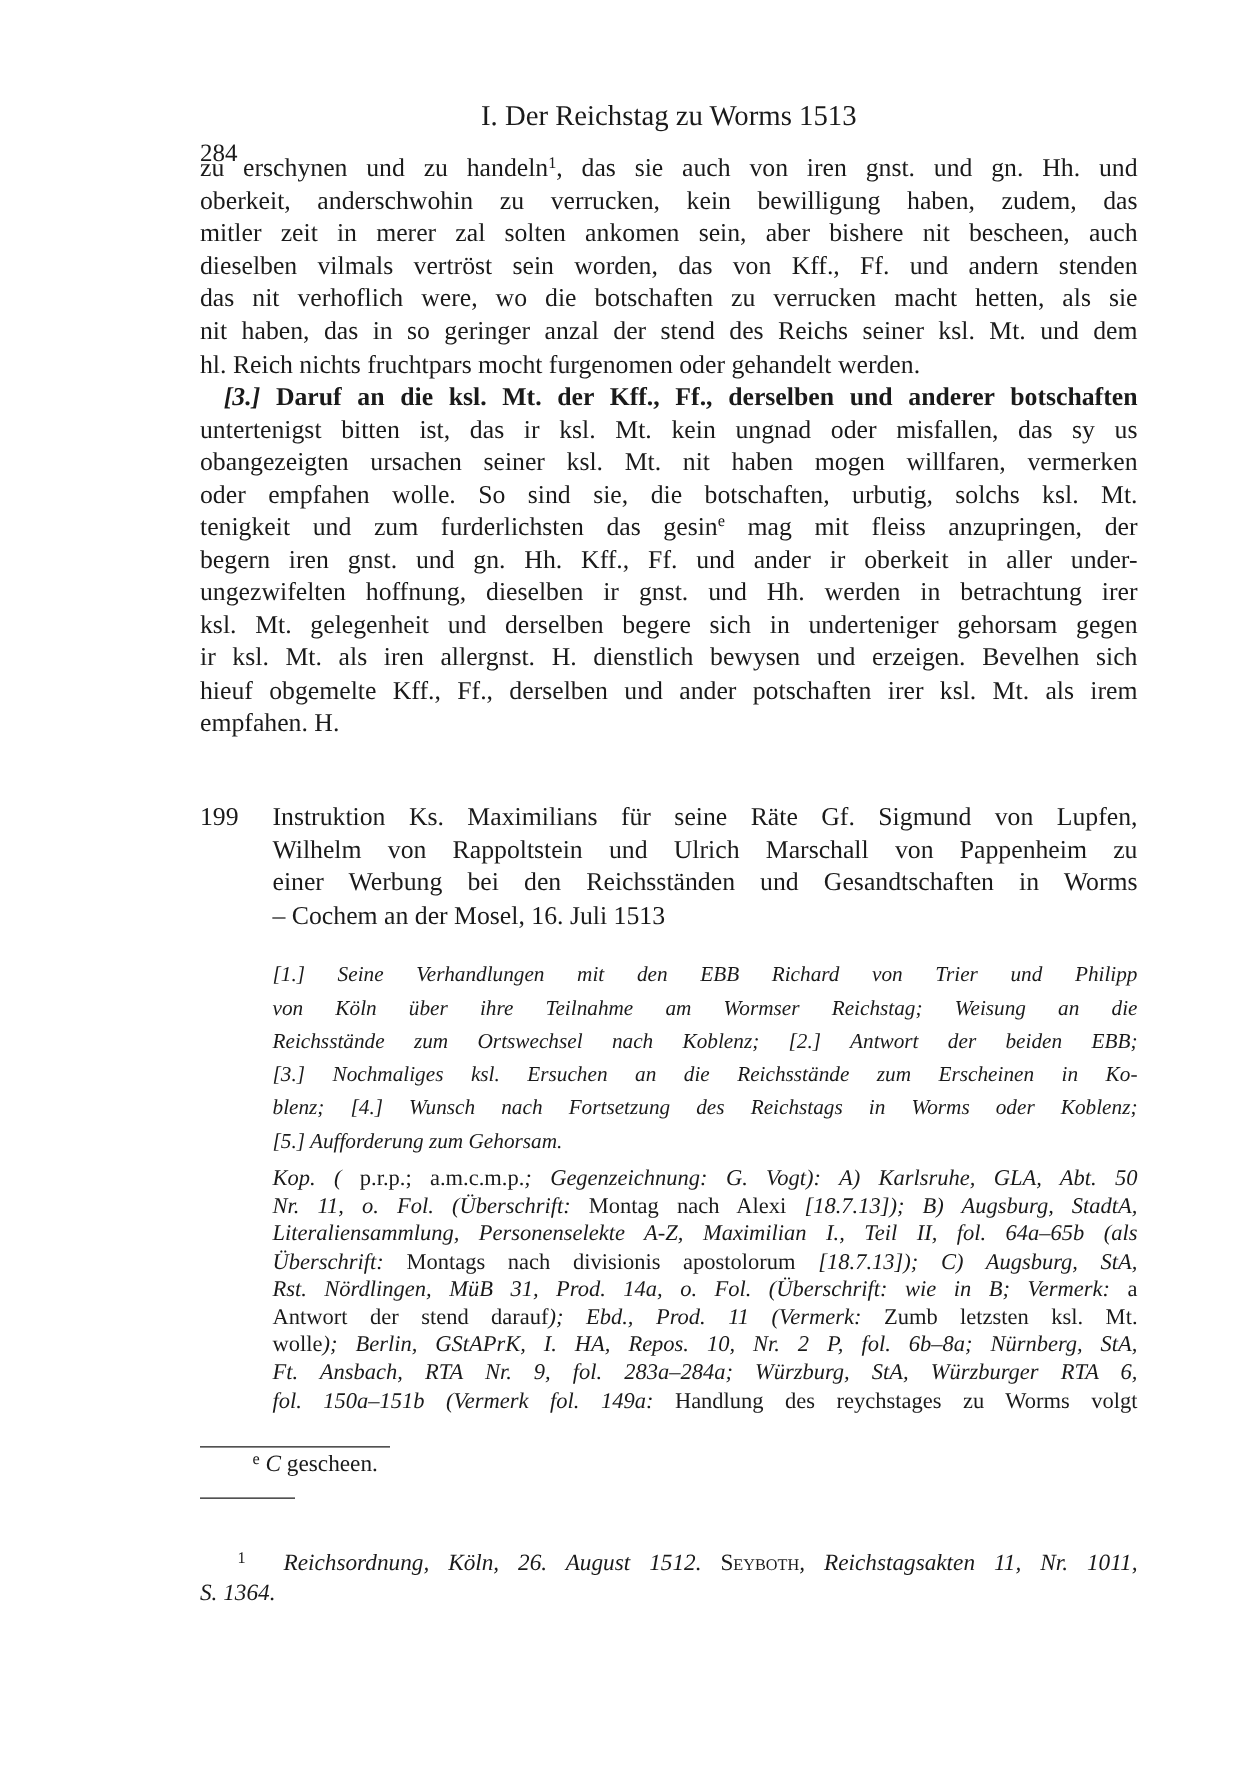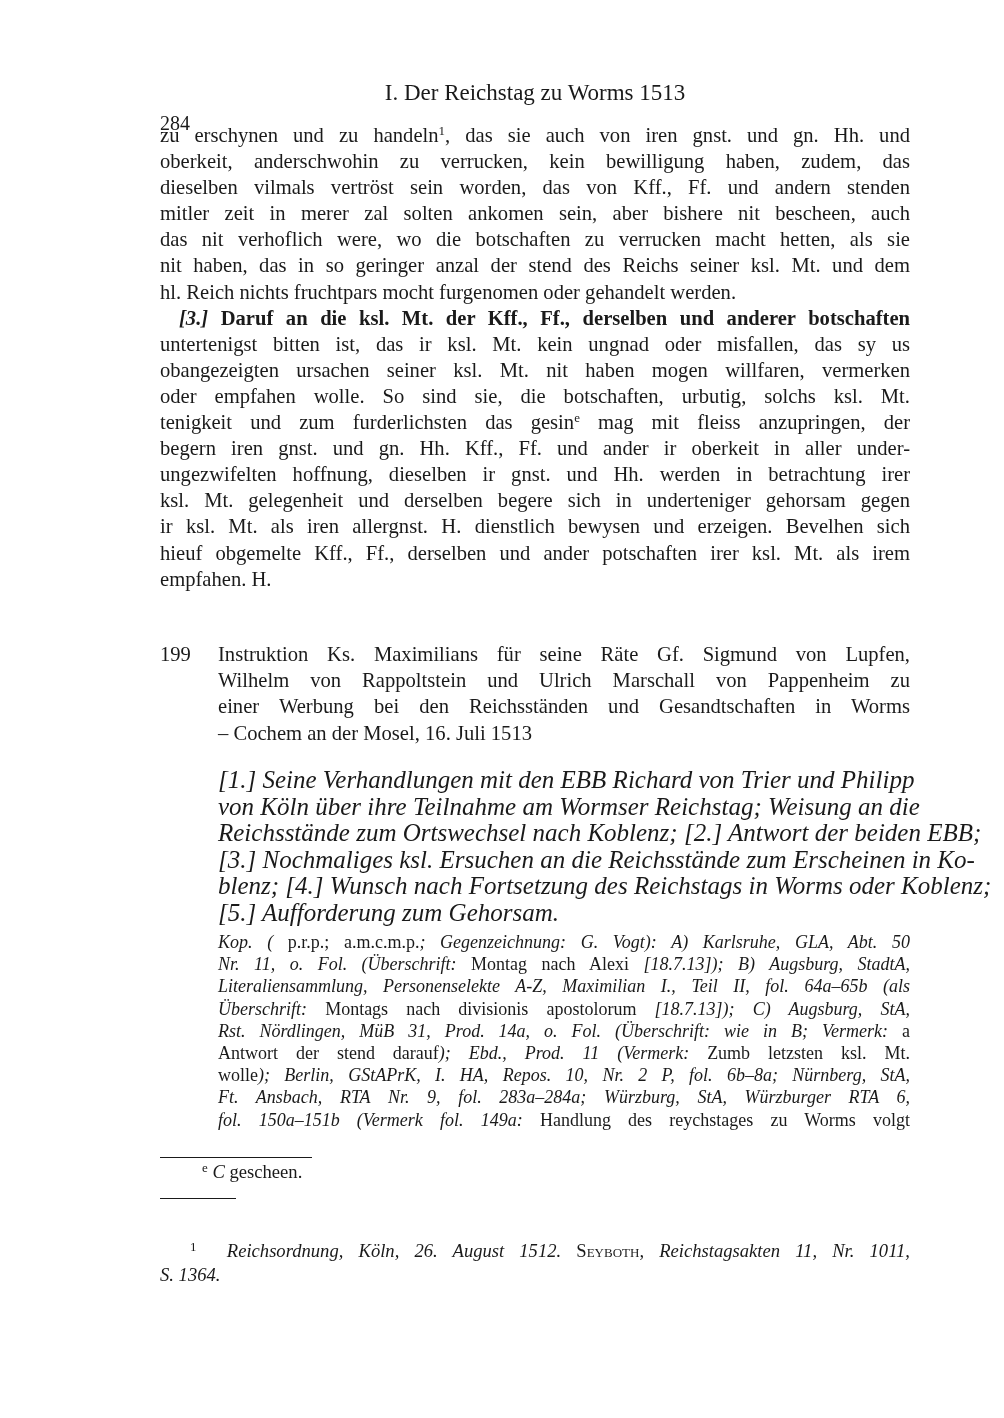--- a/index.html
+++ b/index.html
@@ -19,21 +19,21 @@
   sup.fn { font-size: 13px; vertical-align: 7px; line-height: 0; }
   .it { font-style: italic; }
   .sc { font-variant: small-caps; }
 
   .doc-head { position: absolute; top: 641px; left: 0; width: 750px; font-size: 20.6px; line-height: 26.2px; }
   .doc-number { position: absolute; left: 0; top: 0; }
   .doc-title { position: absolute; left: 58px; width: 692px; top: 0; }
   .doc-title .line { display: block; text-align: justify; text-align-last: justify; white-space: nowrap; }
   .doc-title .line.last { text-align-last: left; }
 
-  .regest { position: absolute; top: 767px; left: 58px; width: 692px; font-size: 25px; line-height: 26.6px; font-style: italic; }
+  .regest { position: absolute; top: 767px; left: 58px; width: 692px; font-size: 17px; line-height: 26.6px; font-style: italic; }
   .regest .line, .sources .line { display: block; text-align: justify; text-align-last: justify; white-space: nowrap; }
   .regest .line.last, .sources .line.last { text-align-last: left; }
 
   .sources { position: absolute; top: 931px; left: 58px; width: 692px; font-size: 18px; line-height: 22.2px; }
   .sources .up { font-style: normal; }
   .sources .itx { font-style: italic; }
 
   .rule-short { position: absolute; left: 0; height: 1px; background: #1a1a1a; }
   .rule-1 { top: 1157px; width: 152px; }
   .rule-2 { top: 1198px; width: 76px; }
@@ -51,22 +51,22 @@
 
   <div class="running-head">
     <span class="page-number">284</span>
     <span class="running-title">I. Der Reichstag zu Worms 1513</span>
   </div>
 
   <div class="body-text">
     <p>
       <span class="line"><span>zu erschynen und zu handeln</span><sup class="fn">1</sup><span>, das sie auch von iren gnst. und gn. Hh. und</span></span>
       <span class="line">oberkeit, anderschwohin zu verrucken, kein bewilligung haben, zudem, das</span>
+      <span class="line">mitler zeit in merer zal solten ankomen sein, aber bishere nit bescheen, auch</span>
       <span class="line">dieselben vilmals vertröst sein worden, das von Kff., Ff. und andern stenden</span>
-      <span class="line">mitler zeit in merer zal solten ankomen sein, aber bishere nit bescheen, auch</span>
       <span class="line">das nit verhoflich were, wo die botschaften zu verrucken macht hetten, als sie</span>
       <span class="line">nit haben, das in so geringer anzal der stend des Reichs seiner ksl. Mt. und dem</span>
       <span class="line last">hl. Reich nichts fruchtpars mocht furgenomen oder gehandelt werden.</span>
     </p>
     <p>
       <span class="line" style="padding-left:19px;font-weight:bold;"><span class="it">[3.]</span><span> Daruf an die ksl. Mt. der Kff., Ff., derselben und anderer botschaften</span></span>
       <span class="line">untertenigst bitten ist, das ir ksl. Mt. kein ungnad oder misfallen, das sy us</span>
       <span class="line">obangezeigten ursachen seiner ksl. Mt. nit haben mogen willfaren, vermerken</span>
       <span class="line">oder empfahen wolle. So sind sie, die botschaften, urbutig, solchs ksl. Mt.</span>
       <span class="line"><span>tenigkeit und zum furderlichsten das gesin</span><sup class="fn">e</sup><span> mag mit fleiss anzupringen, der</span></span>

